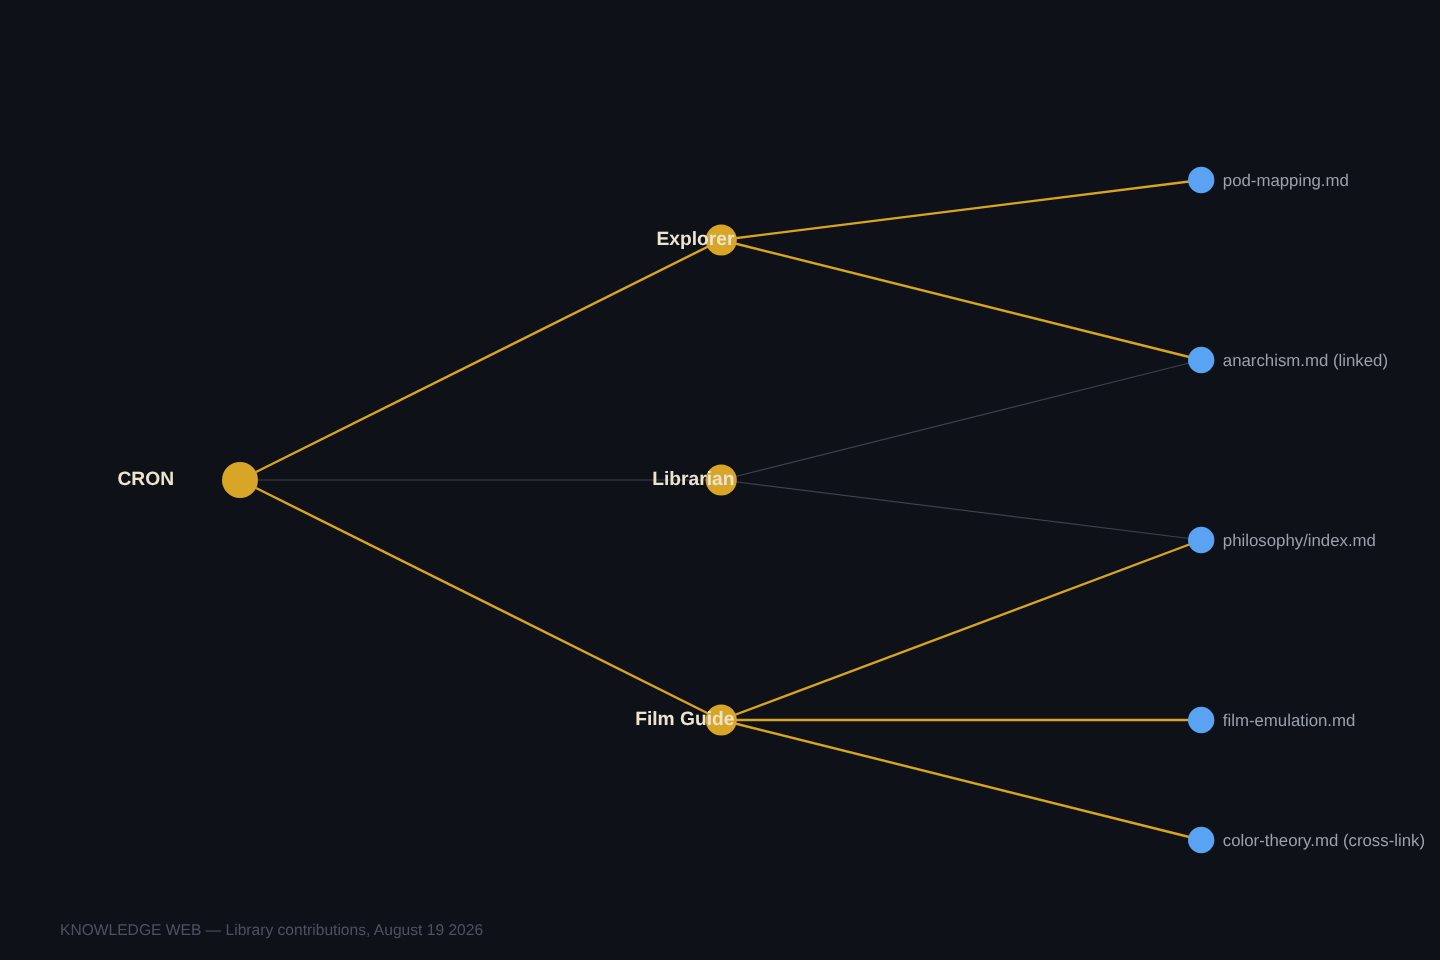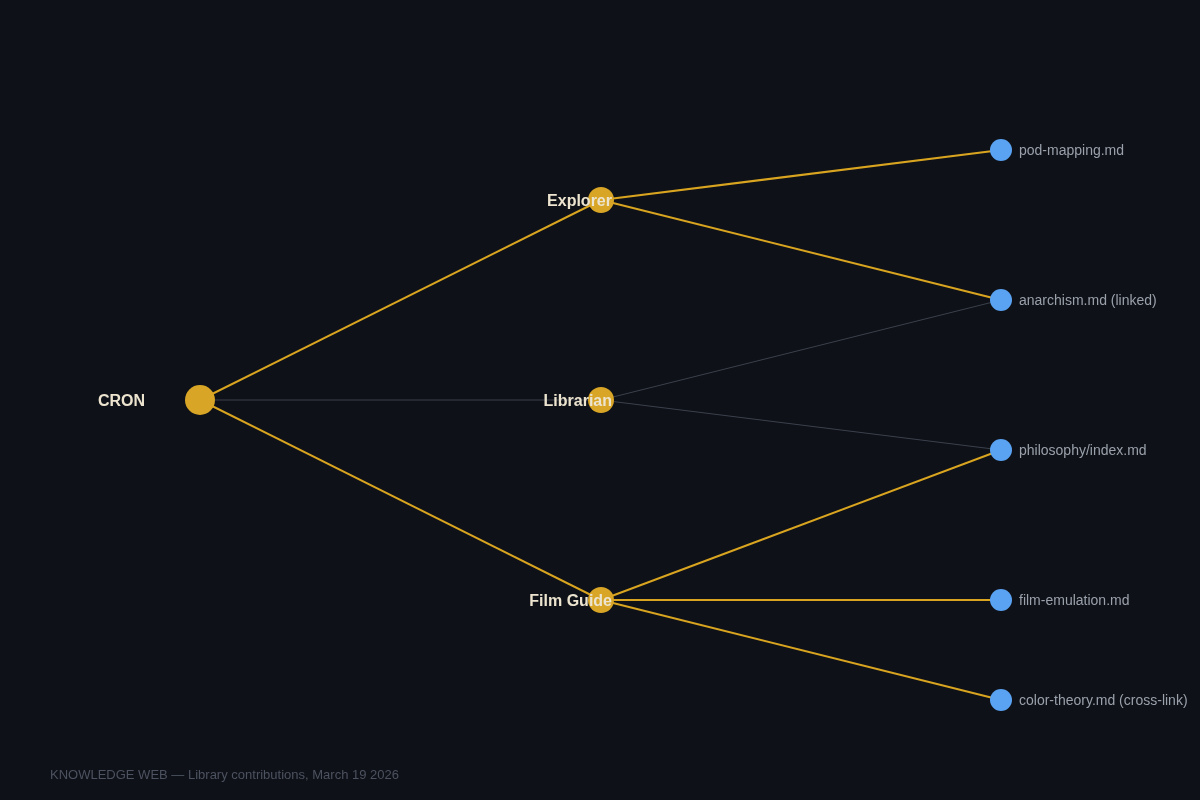--- a/index.html
+++ b/index.html
@@ -74,13 +74,13 @@
       <text x="612" text-anchor="end" class="lbl-hub" y="400" dominant-baseline="central">Librarian</text>
       <text x="612" text-anchor="end" class="lbl-hub" y="600" dominant-baseline="central">Film Guide</text>
       <text x="1019" text-anchor="start" class="lbl-leaf" y="150" dominant-baseline="central">pod-mapping.md</text>
       <text x="1019" text-anchor="start" class="lbl-leaf" y="300" dominant-baseline="central">anarchism.md (linked)</text>
       <text x="1019" text-anchor="start" class="lbl-leaf" y="450" dominant-baseline="central">philosophy/index.md</text>
       <text x="1019" text-anchor="start" class="lbl-leaf" y="600" dominant-baseline="central">film-emulation.md</text>
       <text x="1019" text-anchor="start" class="lbl-leaf" y="700" dominant-baseline="central">color-theory.md (cross-link)</text>
     </g>
 </svg>
 
-<div class="footer">KNOWLEDGE WEB — Library contributions, March 19 2026</div>
+<div class="footer">KNOWLEDGE WEB — Library contributions, August 19 2026</div>
 
 </body></html>

